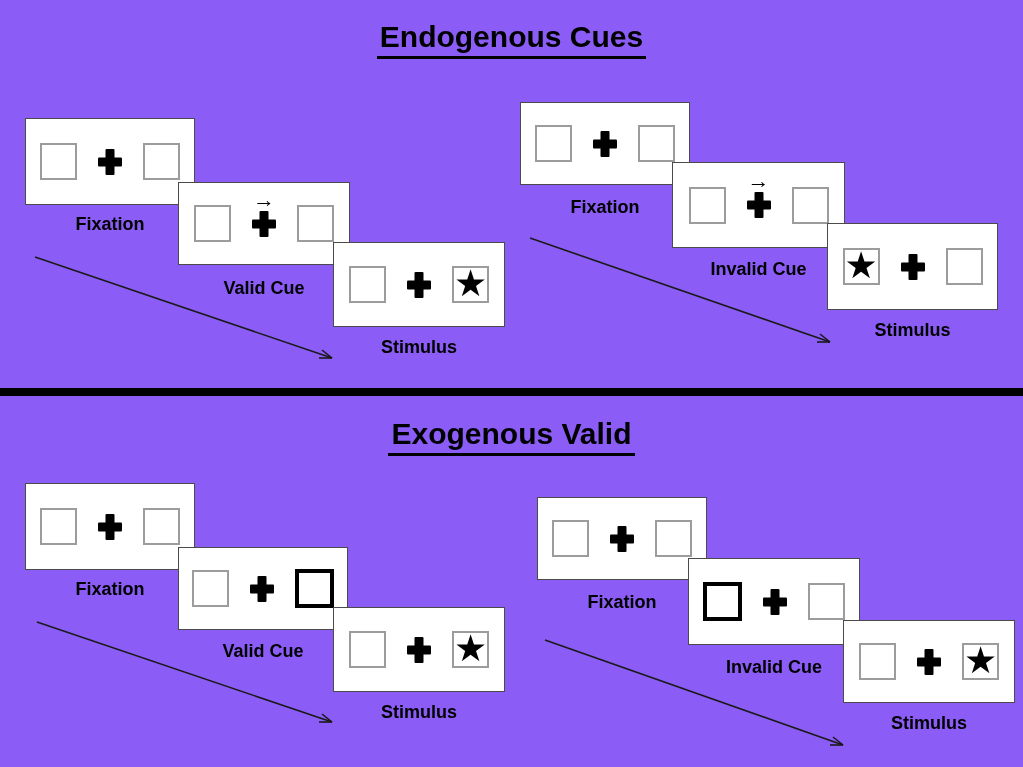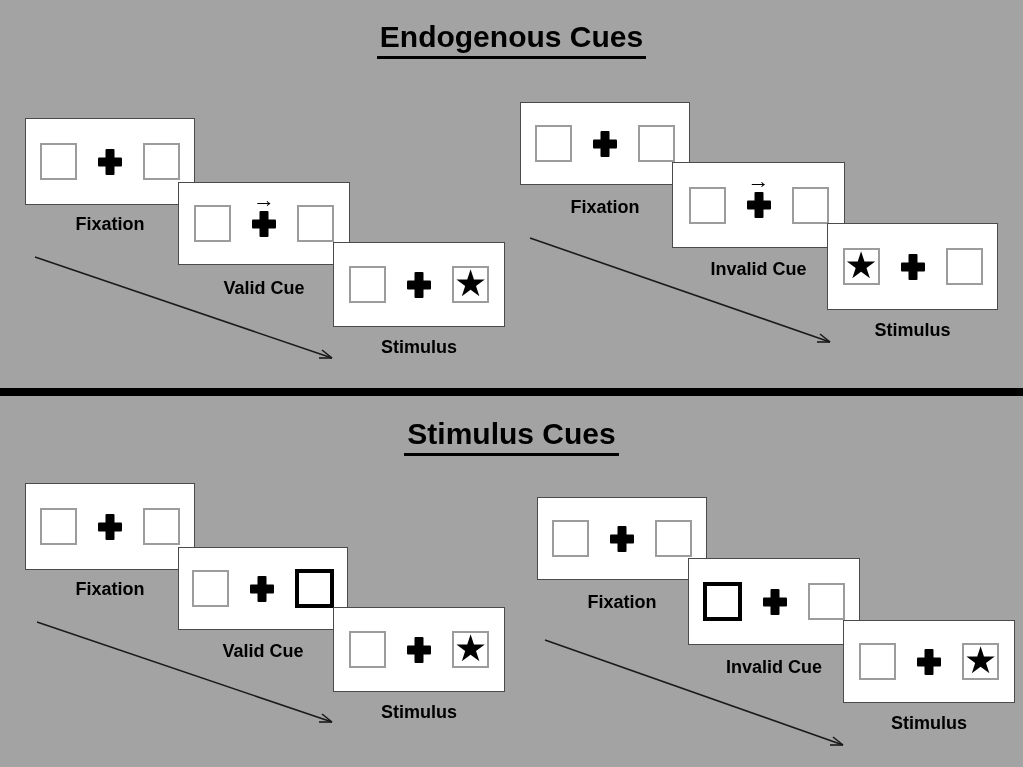--- a/index.html
+++ b/index.html
@@ -1,17 +1,17 @@
 <!DOCTYPE html>
 <html><head>
 <meta charset="utf-8">
 <style>
   html,body{margin:0;padding:0;background:#ffffff;}
   .canvas{
-    position:relative;width:1023px;height:767px;background:#a3a3a3;
+    position:relative;width:1023px;height:767px;background:#8b5cf6;
     font-family:"Liberation Sans", sans-serif;color:#000;overflow:hidden;
   }
   .title{position:absolute;left:0;width:100%;text-align:center;
     font-size:30px;font-weight:bold;letter-spacing:0px;}
   .title span{display:inline-block;border-bottom:3px solid #000;padding:0 3px 2px 3px;}
   .divider{position:absolute;left:0;width:100%;height:8px;background:#000;}
   .panel{position:absolute;background:#fff;border:1.5px solid #4a4a4a;
     box-sizing:border-box;display:flex;align-items:center;justify-content:center;gap:21px;}
   .sq{width:37px;height:37px;border:2px solid #9c9c9c;background:#fff;box-sizing:border-box;
     display:flex;align-items:center;justify-content:center;flex:0 0 auto;}
@@ -106,21 +106,21 @@
 
   <svg class="seq-arrow" style="left:525px;top:232px;" width="312" height="116">
     <line x1="5" y1="6" x2="305" y2="110"></line>
     <line x1="305" y1="110" x2="292" y2="110"></line>
     <line x1="305" y1="110" x2="295" y2="102"></line>
   </svg>
 
   <div class="divider" style="top:388px;"></div>
 
   <div class="title" style="top:417px;">
-    <span>Stimulus Cues</span>
+    <span>Exogenous Valid</span>
   </div>
 
   <div class="panel" style="left:25px;top:483px;width:170px;height:87px;">
     <span class="sq"></span>
     <span class="cross-wrap">
         <span class="cross"></span>
       </span>
     <span class="sq"></span>
   </div>
   <div class="plabel" style="left:25px;top:578px;width:170px;">Fixation</div>

